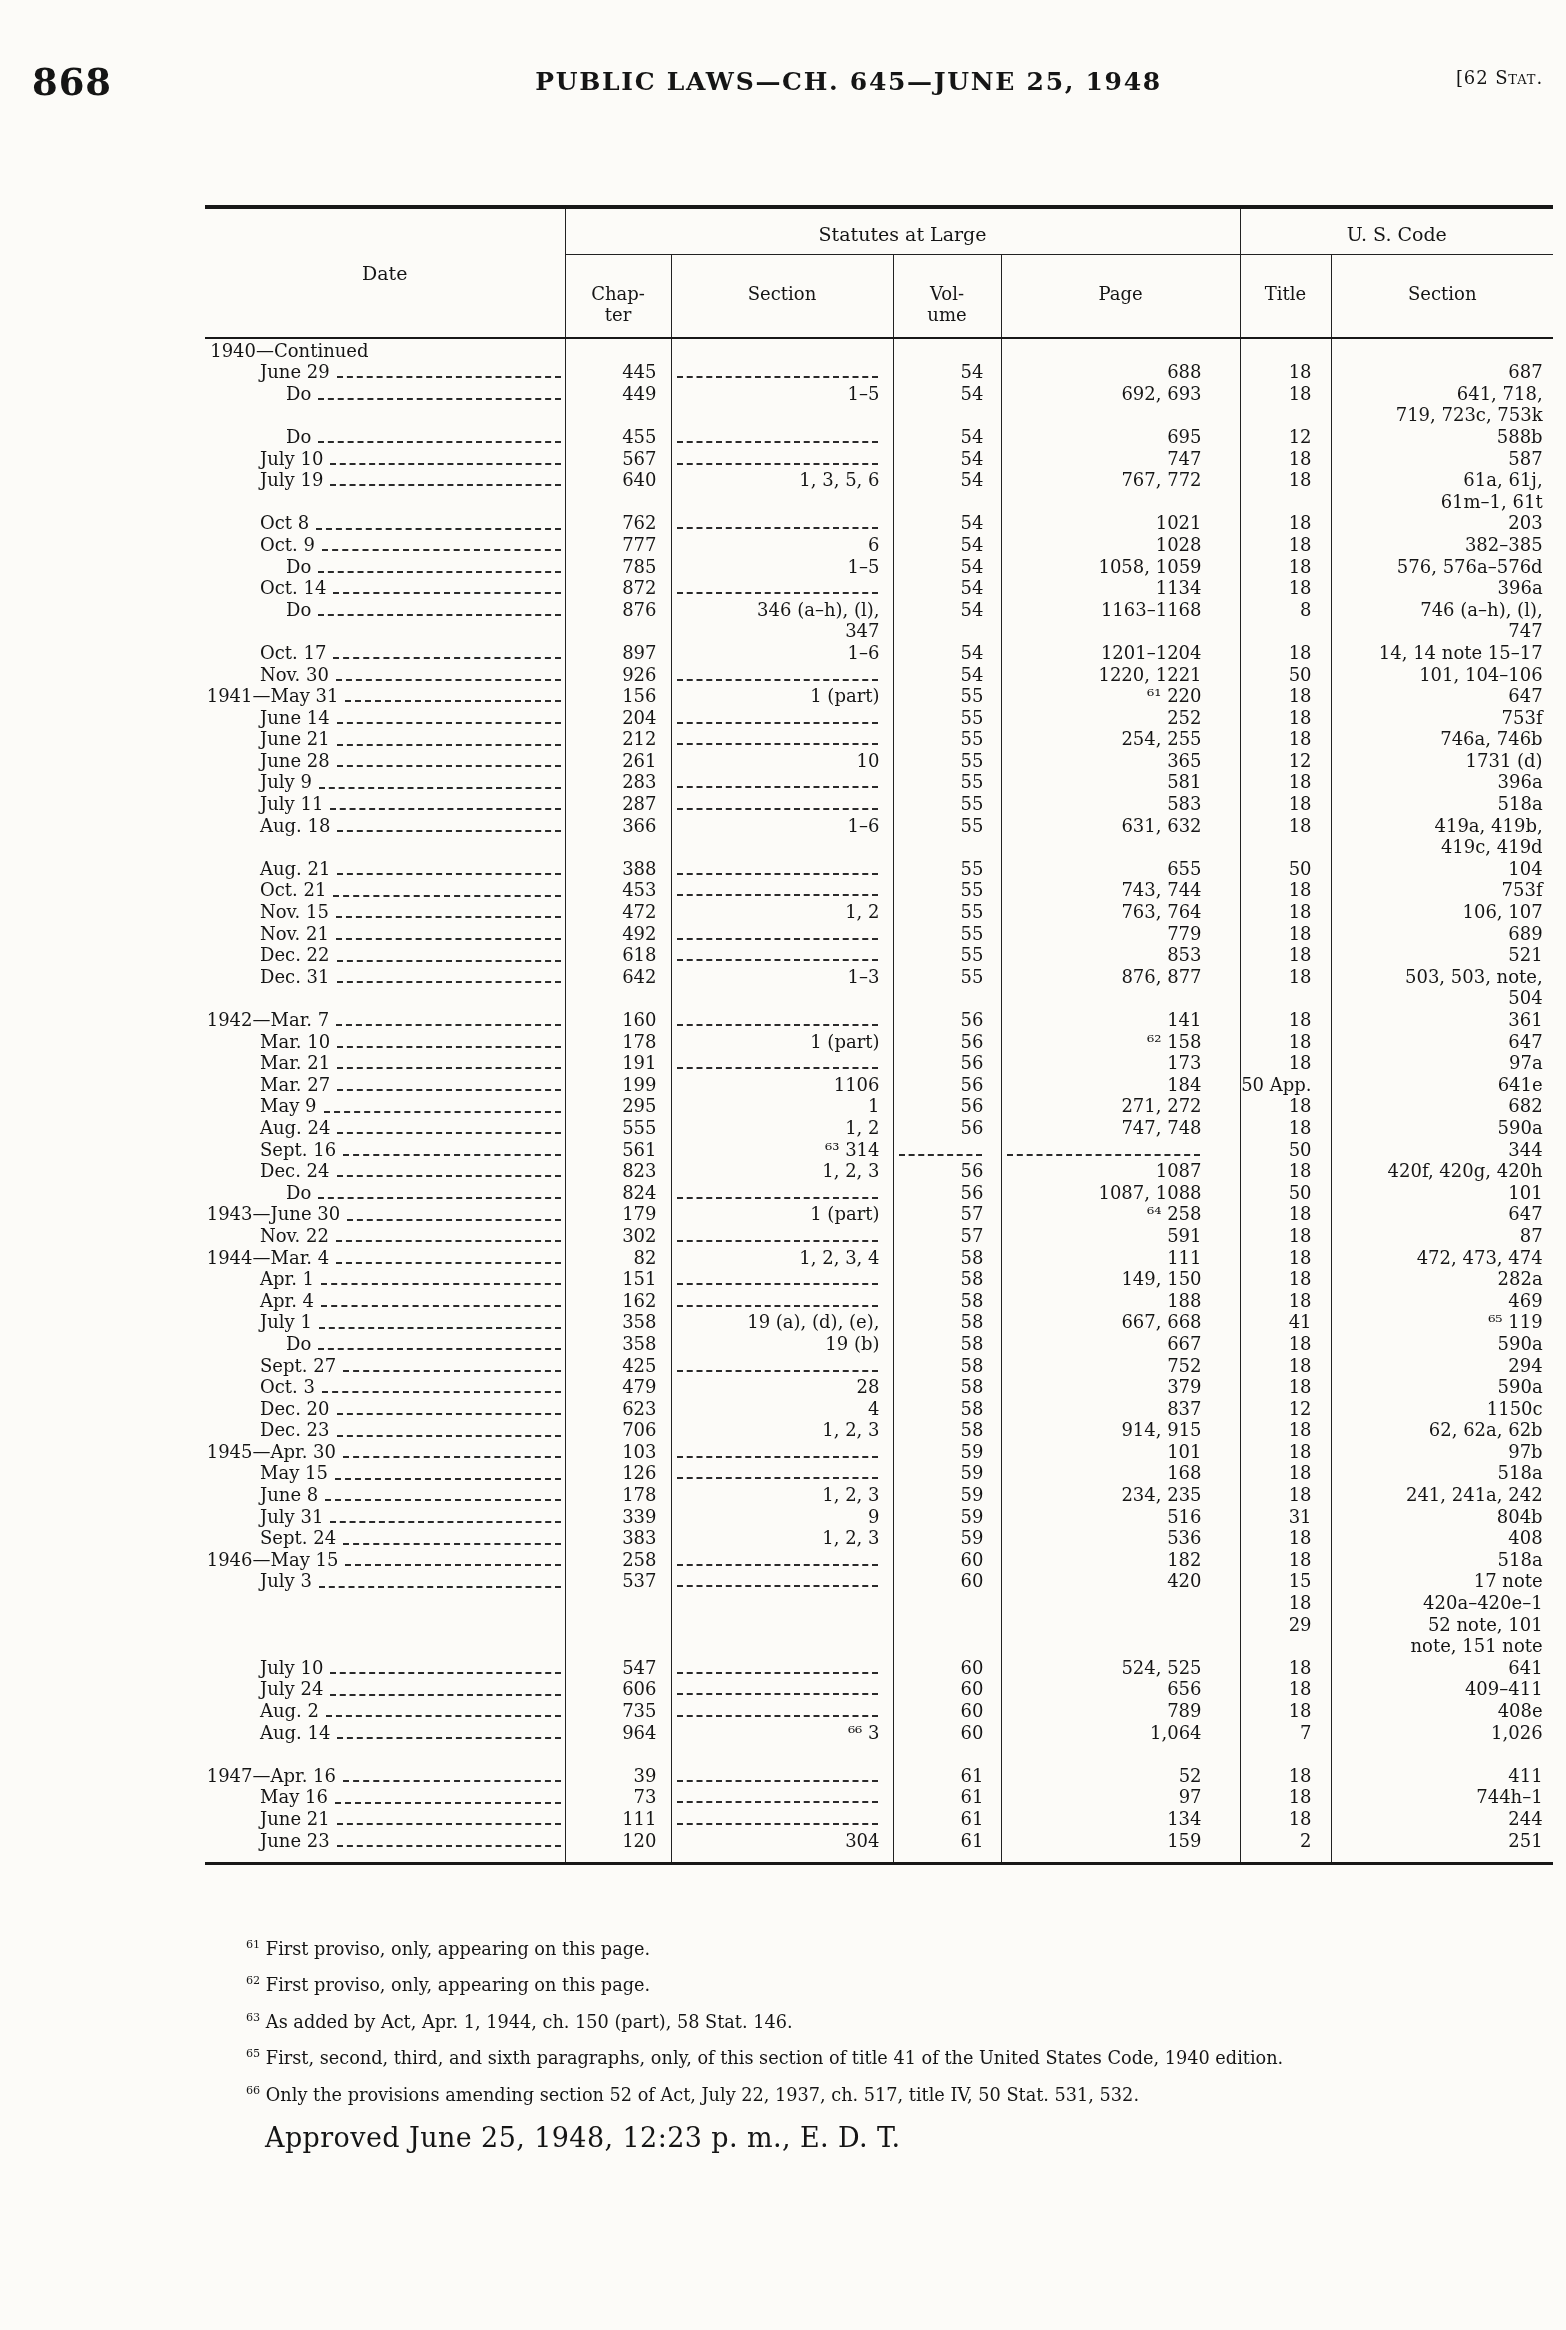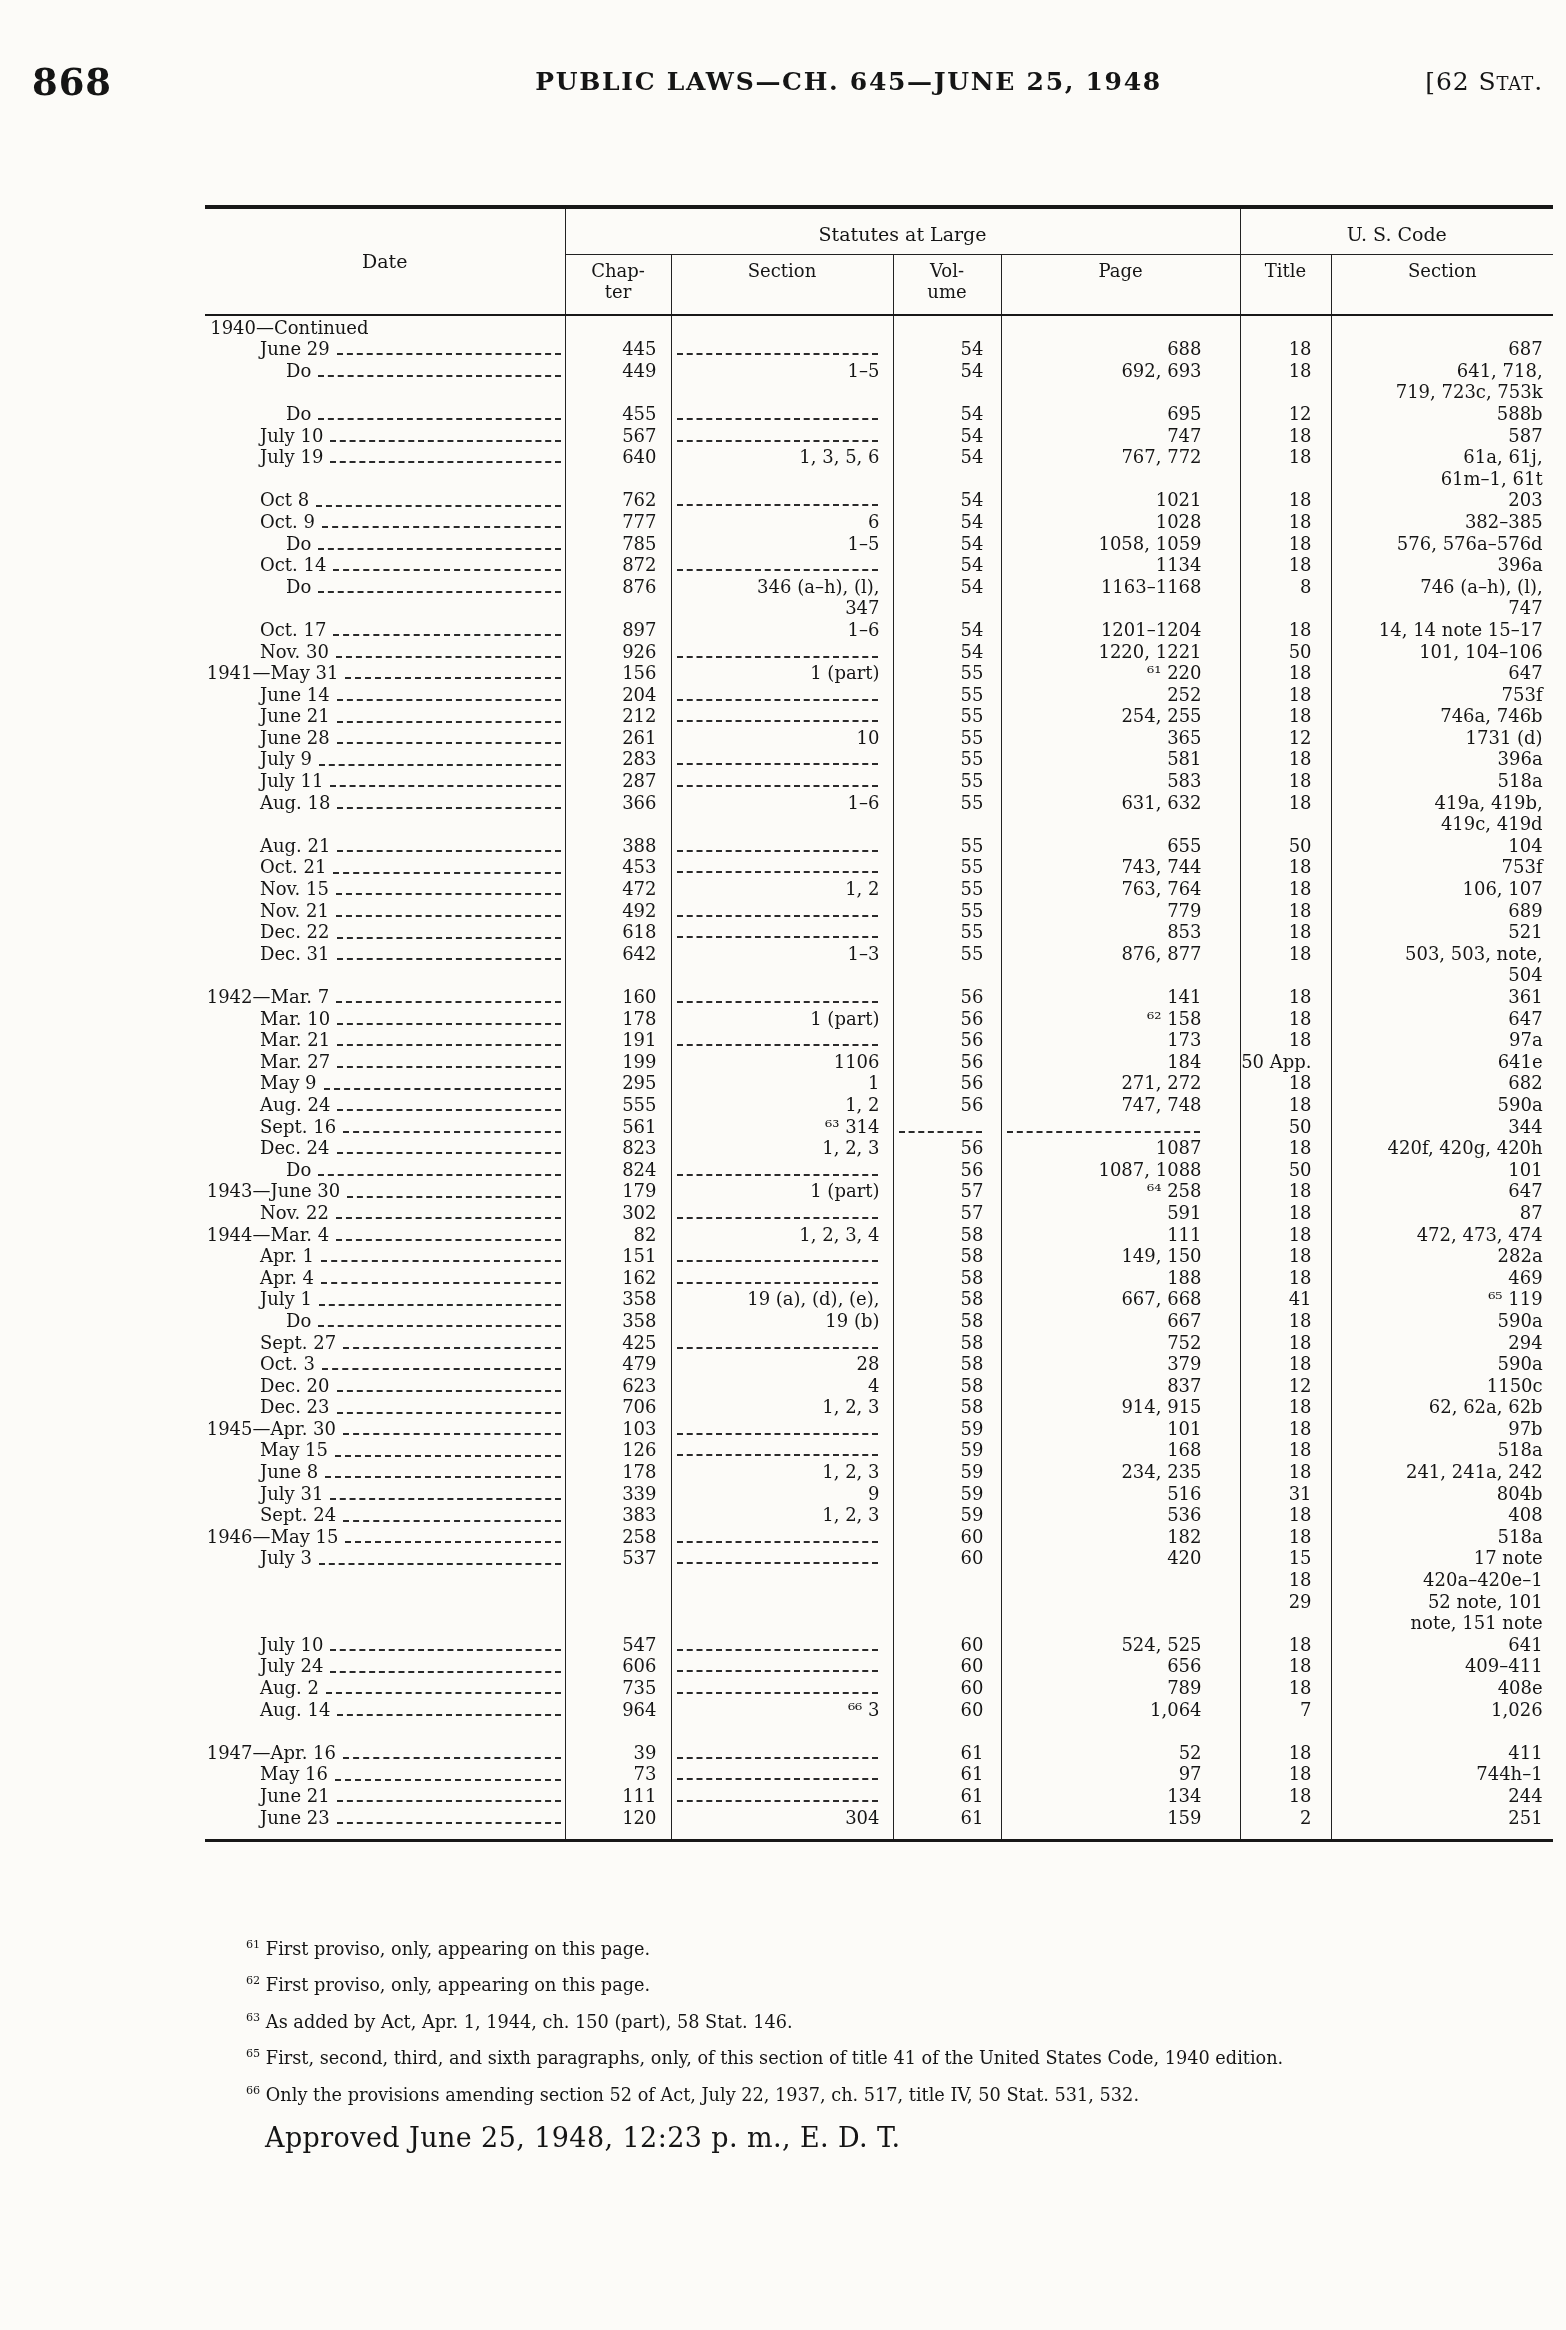--- a/index.html
+++ b/index.html
@@ -10,35 +10,35 @@
     font-family:"DejaVu Serif","Liberation Serif",serif;
     position:relative;
   }
   
   .runhead { position:absolute; top:60px; left:0; width:1567px; height:52px; }
   .pageno { position:absolute; left:32px; top:0; font-size:37px; font-weight:bold; letter-spacing:0.9px; }
   .runtitle {
     position:absolute; left:50%; transform:translateX(-46%);
     top:7px; font-size:25px; font-weight:bold; letter-spacing:1.7px; white-space:nowrap;margin-left:40px;
   }
-  .statref { position:absolute; right:24px; top:7px; font-size:25px; font-variant:small-caps; letter-spacing:0.9px; }
+  .statref { position:absolute; right:24px; top:7px; font-size:18px; font-variant:small-caps; letter-spacing:0.9px; }
 
   
   table.statute {
     position:absolute; left:205px; top:205px; width:1348px;
     border-collapse:collapse; table-layout:fixed;
     border-top:4.3px solid #181818; border-bottom:3.5px solid #181818;
   }
   th { font-weight:normal; }
   th,td { padding:0; vertical-align:top; }
   .bl { border-left:1.7px solid #222; }
   thead th { text-align:center; }
   th.dateh { font-size:19px; vertical-align:middle; border-bottom:2.6px solid #181818; }
   th.gh { font-size:19px; padding:14px 0 8.6px; border-bottom:1.7px solid #222; }
-  tr.hr2 th { font-size:18px; padding:5px 0 12px; border-bottom:2.6px solid #181818; white-space:pre-line; line-height:21px; }
+  tr.hr2 th { font-size:18px; padding:28px 0 12px; border-bottom:2.6px solid #181818; white-space:pre-line; line-height:21px; }
 
   tbody td { font-size:18px; line-height:21.6px; }
   tbody tr:first-child td { padding-top:1px; }
   .ln { white-space:nowrap; }
   td.ch, td.vol, td.title, td.sec, td.page, td.usc { text-align:right; }
   td.ch    { padding-right:14px; }
   td.sec   { padding-right:13px; }
   td.vol   { padding-right:17px; }
   td.page  { padding-right:38px; }
   td.title { padding-right:19px; }

